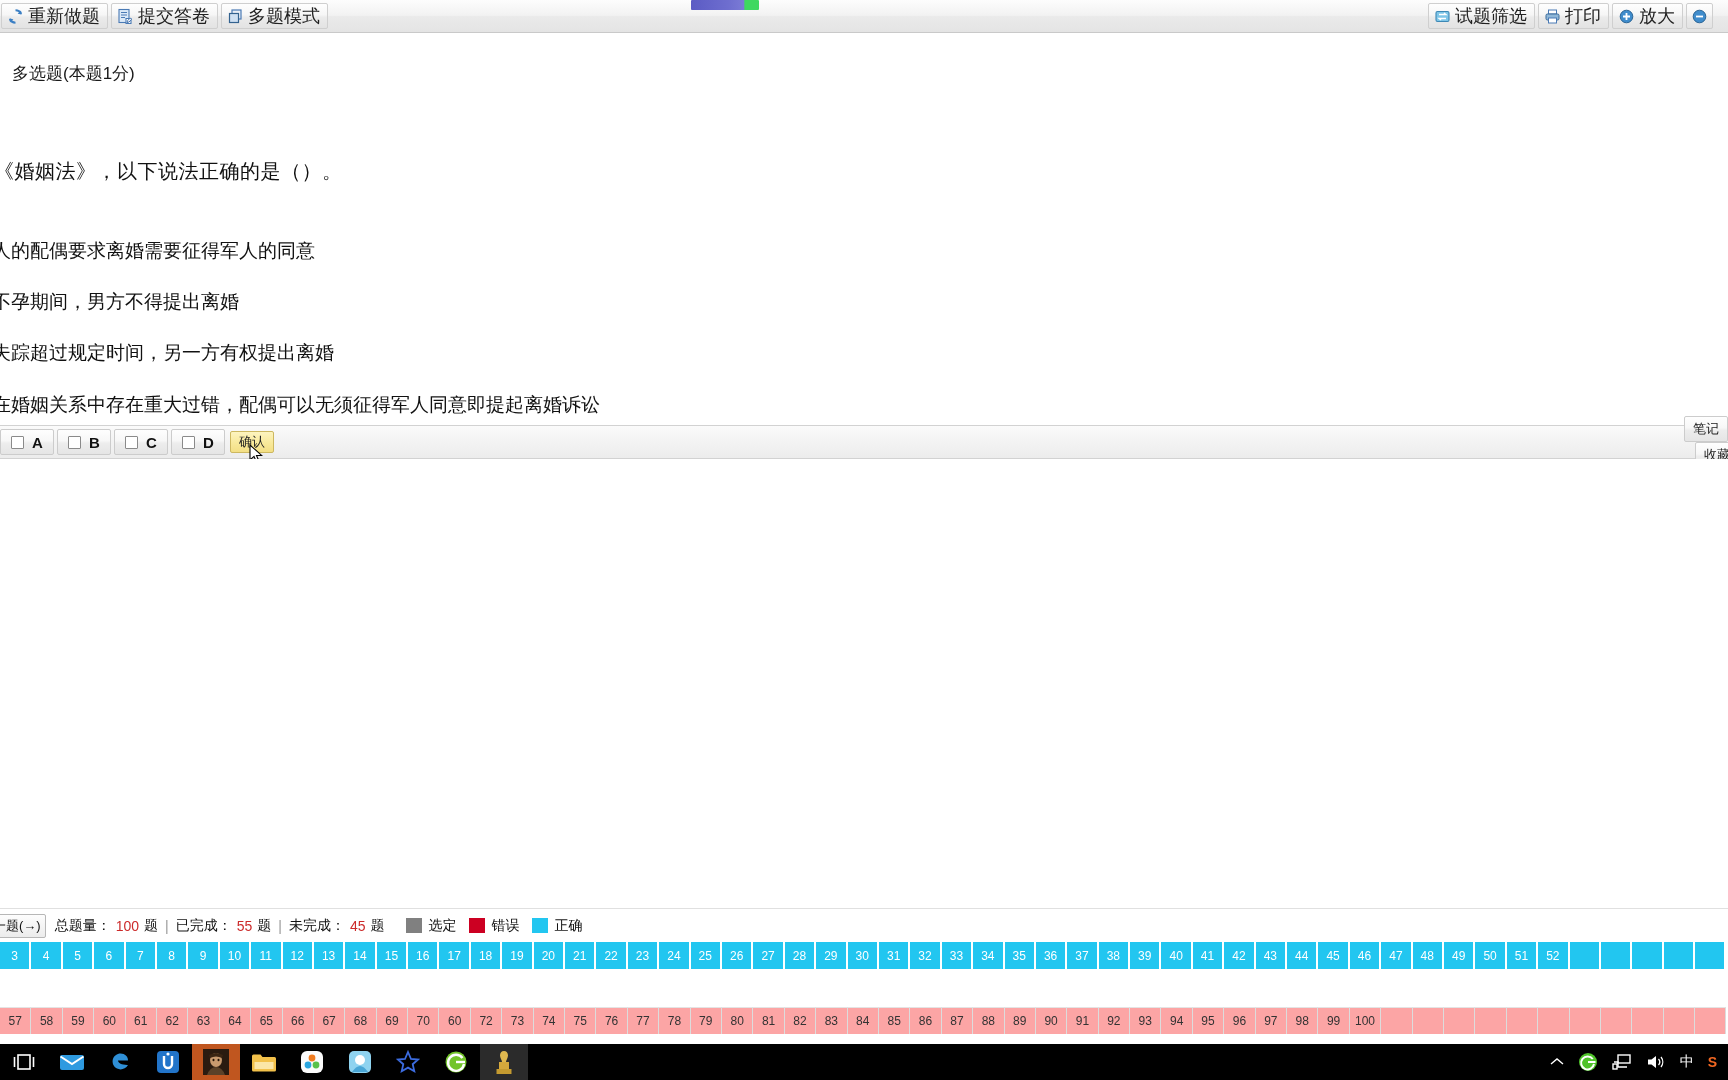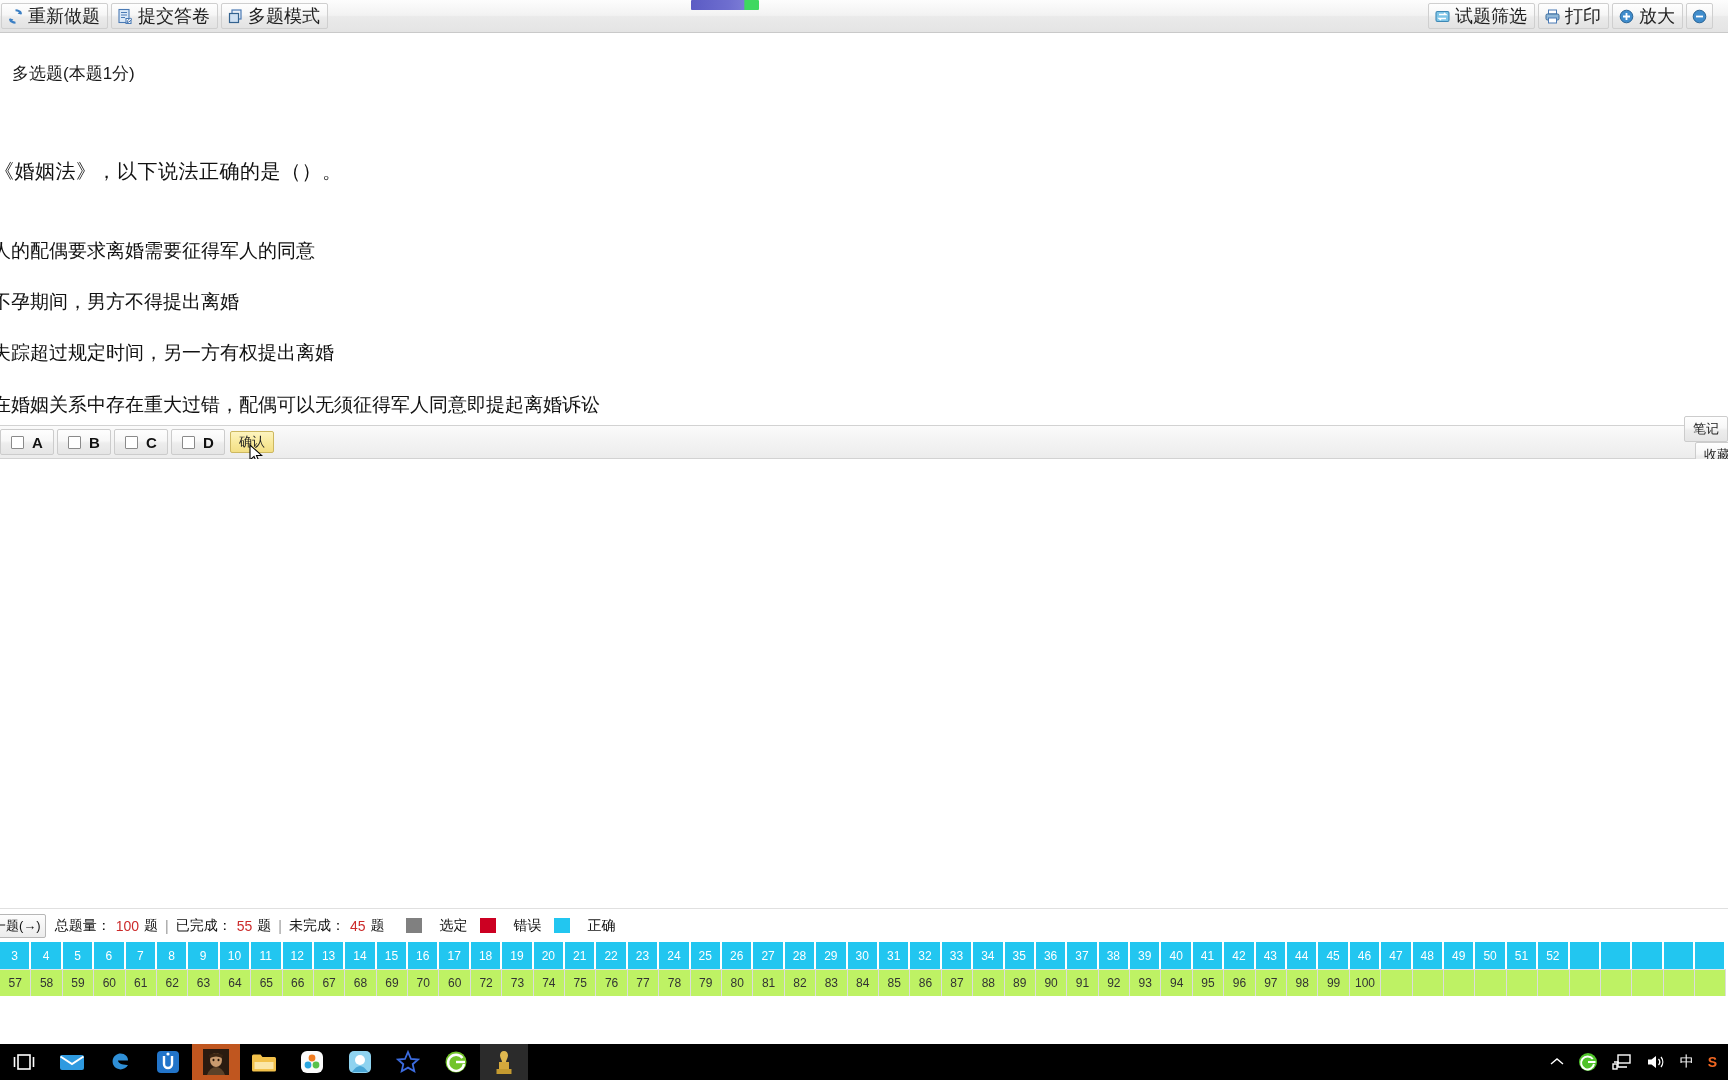--- a/index.html
+++ b/index.html
@@ -105,32 +105,32 @@
     height: 24px; display: flex; align-items: center; padding: 0 4px;
     border: 1px solid #b7b7b7; border-radius: 2px;
     background: linear-gradient(to bottom,#fdfdfd,#ececec);
     font-size: 13px; margin-left: -12px; cursor: default;
   }
   .st-item { margin-left: 9px; white-space: nowrap; }
   .st-num { color: #cc2a2a; margin: 0 5px; }
   .st-sep { margin: 0 7px; color: #999; }
   .legend { display: flex; align-items: center; margin-left: 22px; gap: 4px; }
   .legend .sw { width: 16px; height: 15px; display: inline-block; }
-  .legend .lg { display: flex; align-items: center; gap: 17px; margin-right: 9px; font-size: 14px; }
+  .legend .lg { display: flex; align-items: center; gap: 6px; margin-right: 9px; font-size: 14px; }
 
   
   .grid { position: absolute; left: 0; top: 942px; width: 1728px; height: 54px; }
   .grow { display: flex; height: 27px; width: 1728px; }
   .cell {
     flex: 0 0 auto; width: 31.4px; height: 27px;
     display: flex; align-items: center; justify-content: center;
     font-size: 12px; cursor: default;
   }
   .grow.top .cell { background: #22c6f0; color: #ffffff; border-right: 2px solid #ffffff; }
-  .grow.bot .cell { background: #bef264; color: #333333; border-right: 1px solid #dcdcdc; border-top: 1px solid #e4e4e4; }
+  .grow.bot .cell { background: #fca5a5; color: #333333; border-right: 1px solid #dcdcdc; border-top: 1px solid #e4e4e4; margin-top: 38px; }
 
   
   .floaty {
     position: absolute; left: 691px; top: 0px; width: 68px; height: 10px;
     background: linear-gradient(to right,#5b5bc4 0%,#6e6ecf 55%,#7b7bd6 78%,#3ed860 79%,#3ed860 100%);
     border-radius: 1px;
   }
 
   
   .taskbar {

